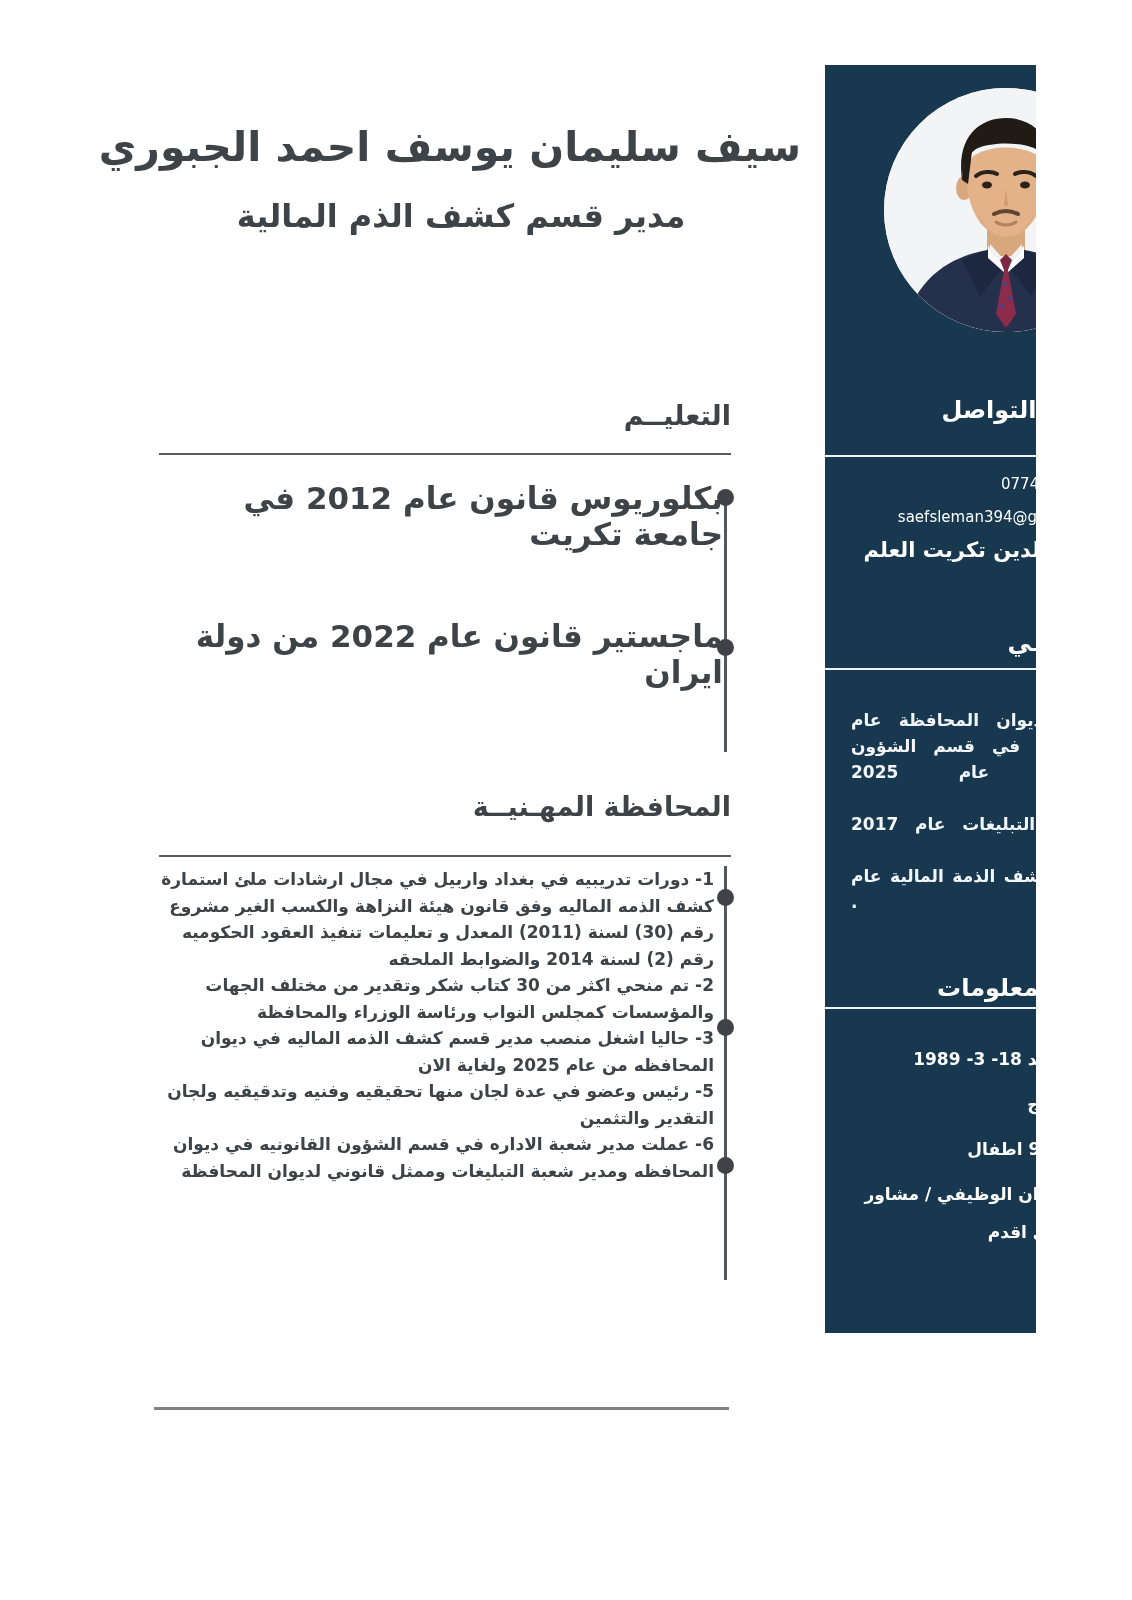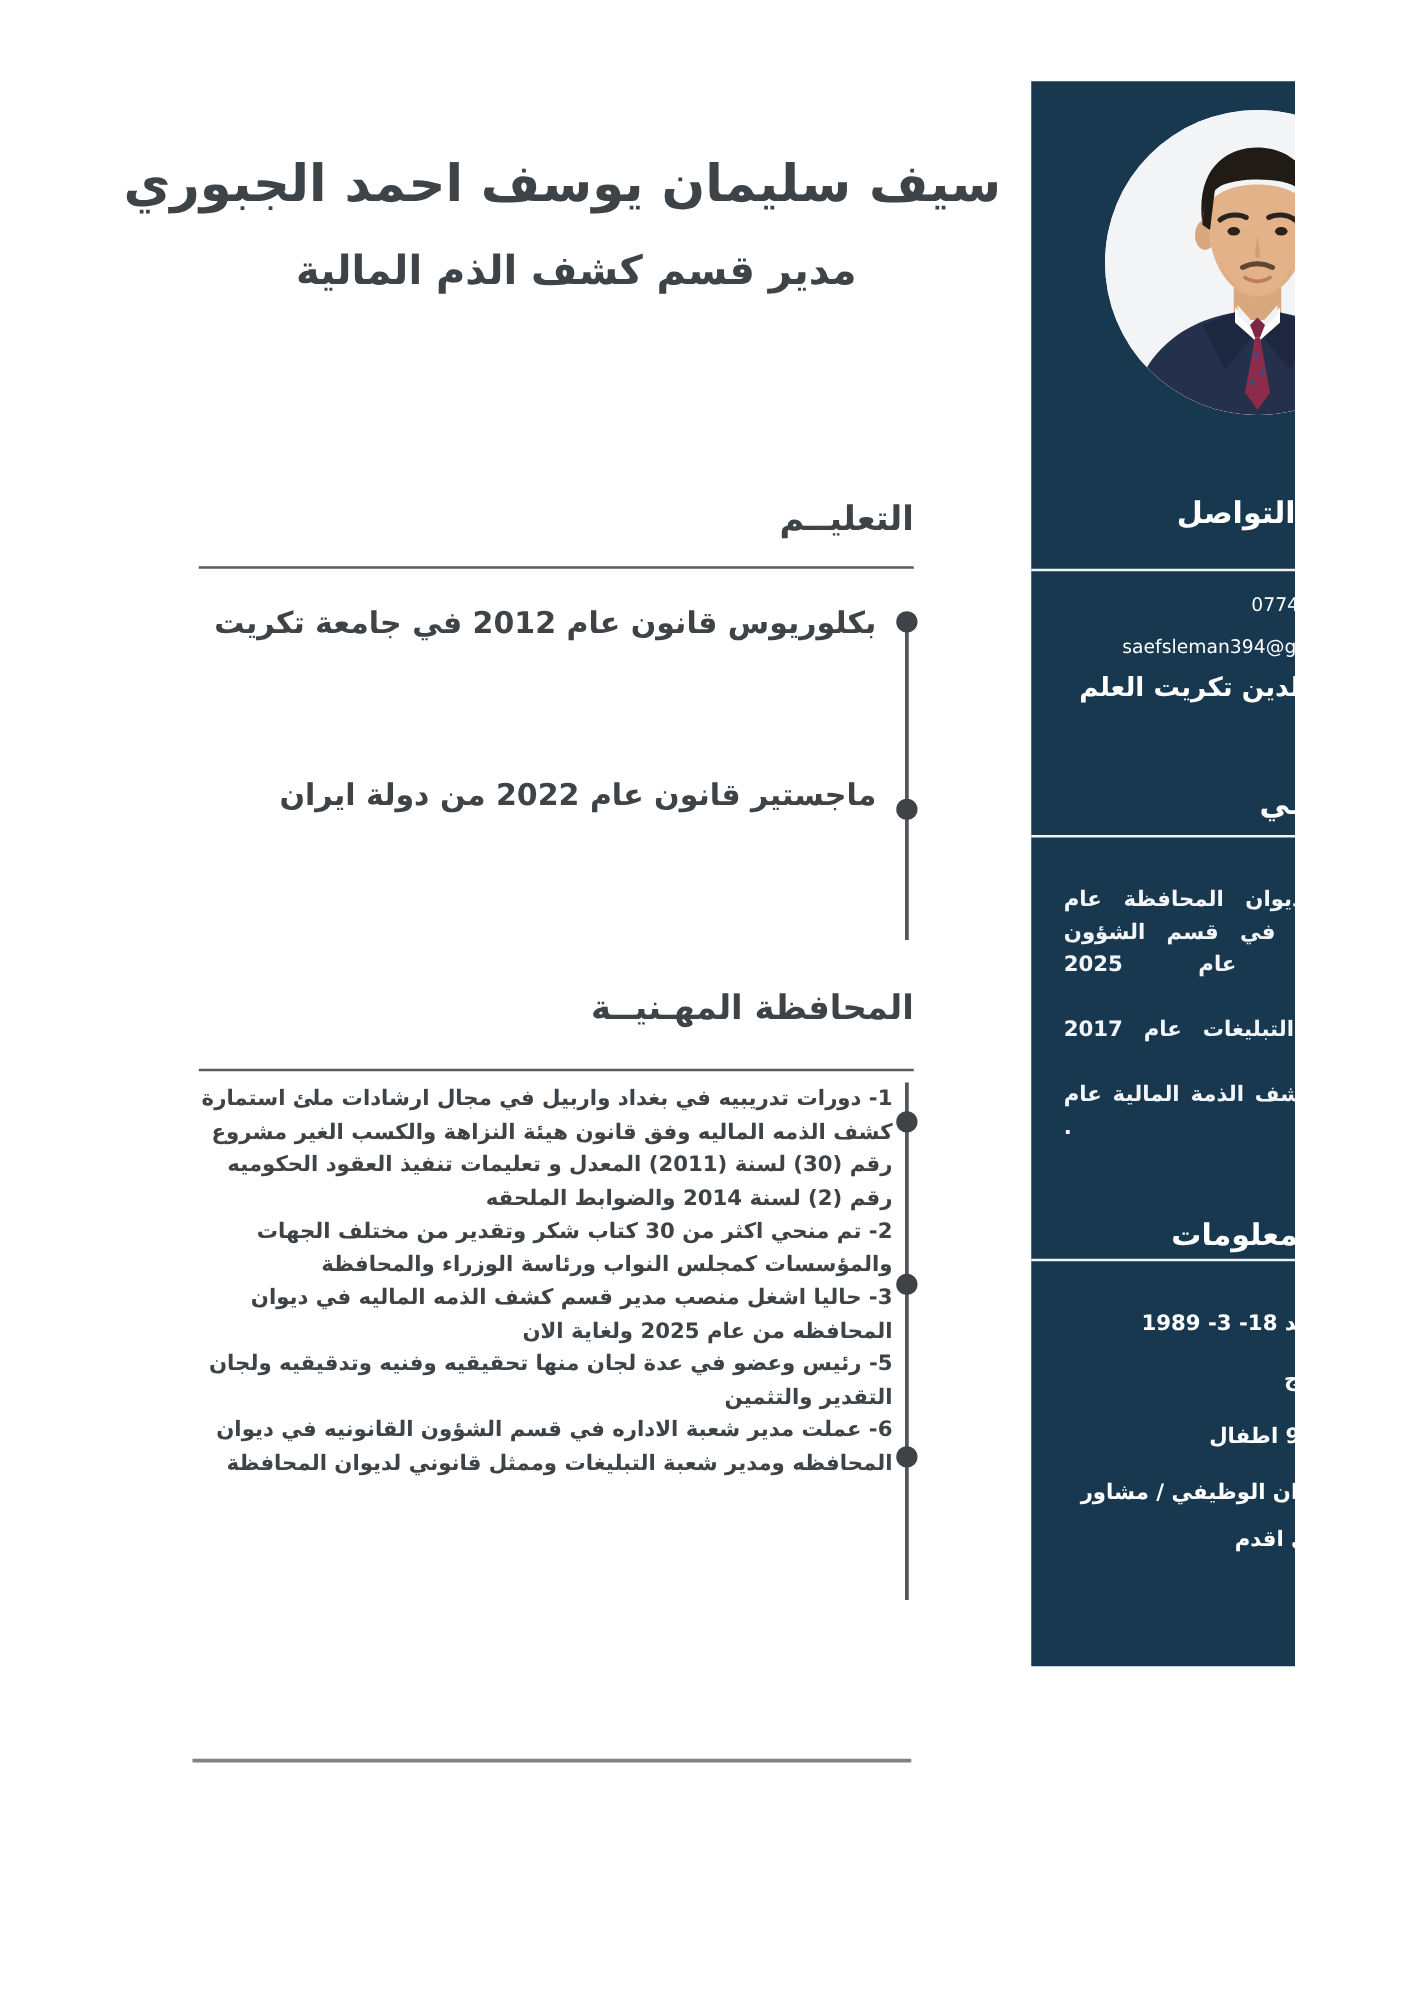--- a/index.html
+++ b/index.html
@@ -127,23 +127,23 @@
     color: var(--main-text, #3e4347);
   }
   .main-rule {
     position: absolute;
     left: 63px; width: 572px;
     height: 2px;
     background: #5a5b5e;
   }
   .edu-item {
     position: absolute;
-    left: 53px; width: 552px;
+    left: 75px; width: 552px;
     text-align: right;
-    font-size: 24px;
+    font-size: 31px;
     font-weight: bold;
     color: var(--main-text, #3e4347);
     line-height: 36px;
   }
   .exp-body {
     position: absolute;
     left: 65px; top: 866px; width: 553px;
     text-align: right;
     font-size: 17px;
     font-weight: bold;

